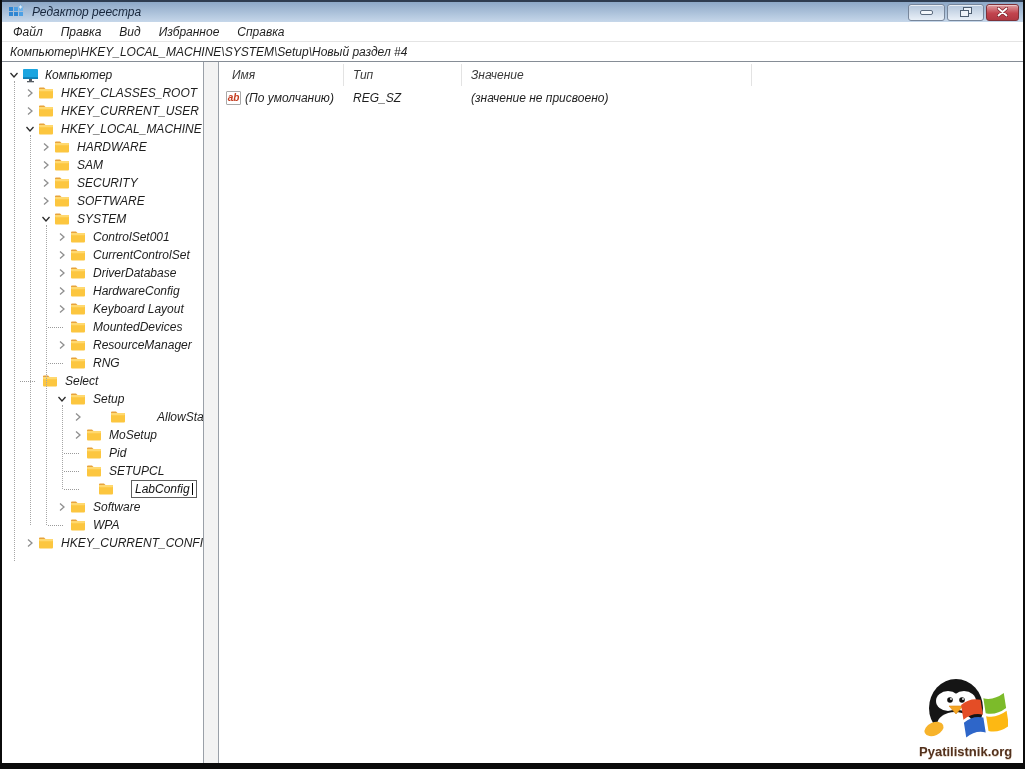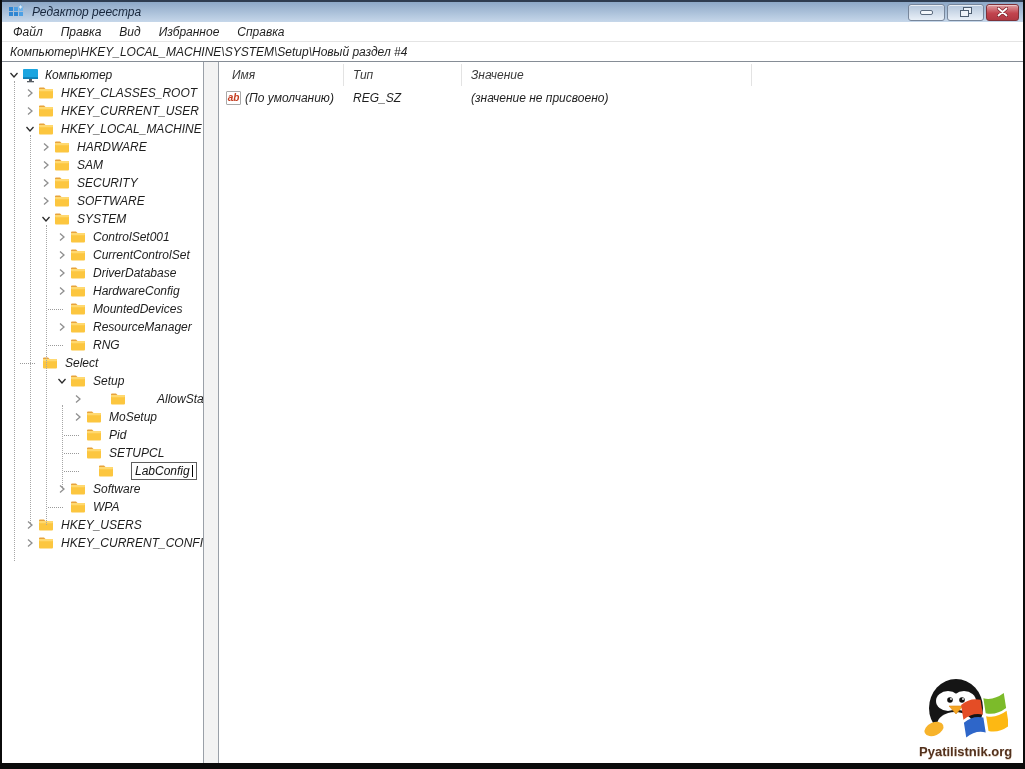--- a/index.html
+++ b/index.html
@@ -322,20 +322,35 @@
               <svg width="16" height="14" viewBox="0 0 16 14">
                 <path d="M1 2.5 Q1 1.5 2 1.5 L6 1.5 L7.5 3 L1 3 Z" fill="#e7a33c"></path>
                 <rect x="1" y="3" width="14" height="9.5" rx="1" fill="#fcc63f"></rect>
                 <rect x="1" y="3" width="14" height="2.2" rx="1" fill="#ffd970"></rect>
               </svg>
             </span>
             <span class="tree-label">HardwareConfig</span>
           </div>
           <div class="tree-row" style="padding-left: 52px;">
             <span class="chev">
+              <svg width="10" height="10" viewBox="0 0 10 10">
+                <path d="M3 1.5 L7 5 L3 8.5" fill="none" stroke="#8f8f8f" stroke-width="1.3"></path>
+              </svg>
+            </span>
+            <span class="node-icon">
+              <svg width="16" height="14" viewBox="0 0 16 14">
+                <path d="M1 2.5 Q1 1.5 2 1.5 L6 1.5 L7.5 3 L1 3 Z" fill="#e7a33c"></path>
+                <rect x="1" y="3" width="14" height="9.5" rx="1" fill="#fcc63f"></rect>
+                <rect x="1" y="3" width="14" height="2.2" rx="1" fill="#ffd970"></rect>
+              </svg>
+            </span>
+            <span class="tree-label">Keyboard Layout</span>
+          </div>
+          <div class="tree-row" style="padding-left: 52px;">
+            <span class="chev">
               <span class="leaf-dots"></span>
             </span>
             <span class="node-icon">
               <svg width="16" height="14" viewBox="0 0 16 14">
                 <path d="M1 2.5 Q1 1.5 2 1.5 L6 1.5 L7.5 3 L1 3 Z" fill="#e7a33c"></path>
                 <rect x="1" y="3" width="14" height="9.5" rx="1" fill="#fcc63f"></rect>
                 <rect x="1" y="3" width="14" height="2.2" rx="1" fill="#ffd970"></rect>
               </svg>
             </span>
             <span class="tree-label">MountedDevices</span>
@@ -489,35 +504,20 @@
               <span class="leaf-dots"></span>
             </span>
             <span class="node-icon">
               <svg width="16" height="14" viewBox="0 0 16 14">
                 <path d="M1 2.5 Q1 1.5 2 1.5 L6 1.5 L7.5 3 L1 3 Z" fill="#e7a33c"></path>
                 <rect x="1" y="3" width="14" height="9.5" rx="1" fill="#fcc63f"></rect>
                 <rect x="1" y="3" width="14" height="2.2" rx="1" fill="#ffd970"></rect>
               </svg>
             </span>
             <span class="tree-label">WPA</span>
-          </div>
-          <div class="tree-row" style="padding-left: 20px;">
-            <span class="chev">
-              <svg width="10" height="10" viewBox="0 0 10 10">
-                <path d="M3 1.5 L7 5 L3 8.5" fill="none" stroke="#8f8f8f" stroke-width="1.3"></path>
-              </svg>
-            </span>
-            <span class="node-icon">
-              <svg width="16" height="14" viewBox="0 0 16 14">
-                <path d="M1 2.5 Q1 1.5 2 1.5 L6 1.5 L7.5 3 L1 3 Z" fill="#e7a33c"></path>
-                <rect x="1" y="3" width="14" height="9.5" rx="1" fill="#fcc63f"></rect>
-                <rect x="1" y="3" width="14" height="2.2" rx="1" fill="#ffd970"></rect>
-              </svg>
-            </span>
-            <span class="tree-label">HKEY_USERS</span>
           </div>
           <div class="tree-row" style="padding-left: 20px;">
             <span class="chev">
               <svg width="10" height="10" viewBox="0 0 10 10">
                 <path d="M3 1.5 L7 5 L3 8.5" fill="none" stroke="#8f8f8f" stroke-width="1.3"></path>
               </svg>
             </span>
             <span class="node-icon">
               <svg width="16" height="14" viewBox="0 0 16 14">
                 <path d="M1 2.5 Q1 1.5 2 1.5 L6 1.5 L7.5 3 L1 3 Z" fill="#e7a33c"></path>

